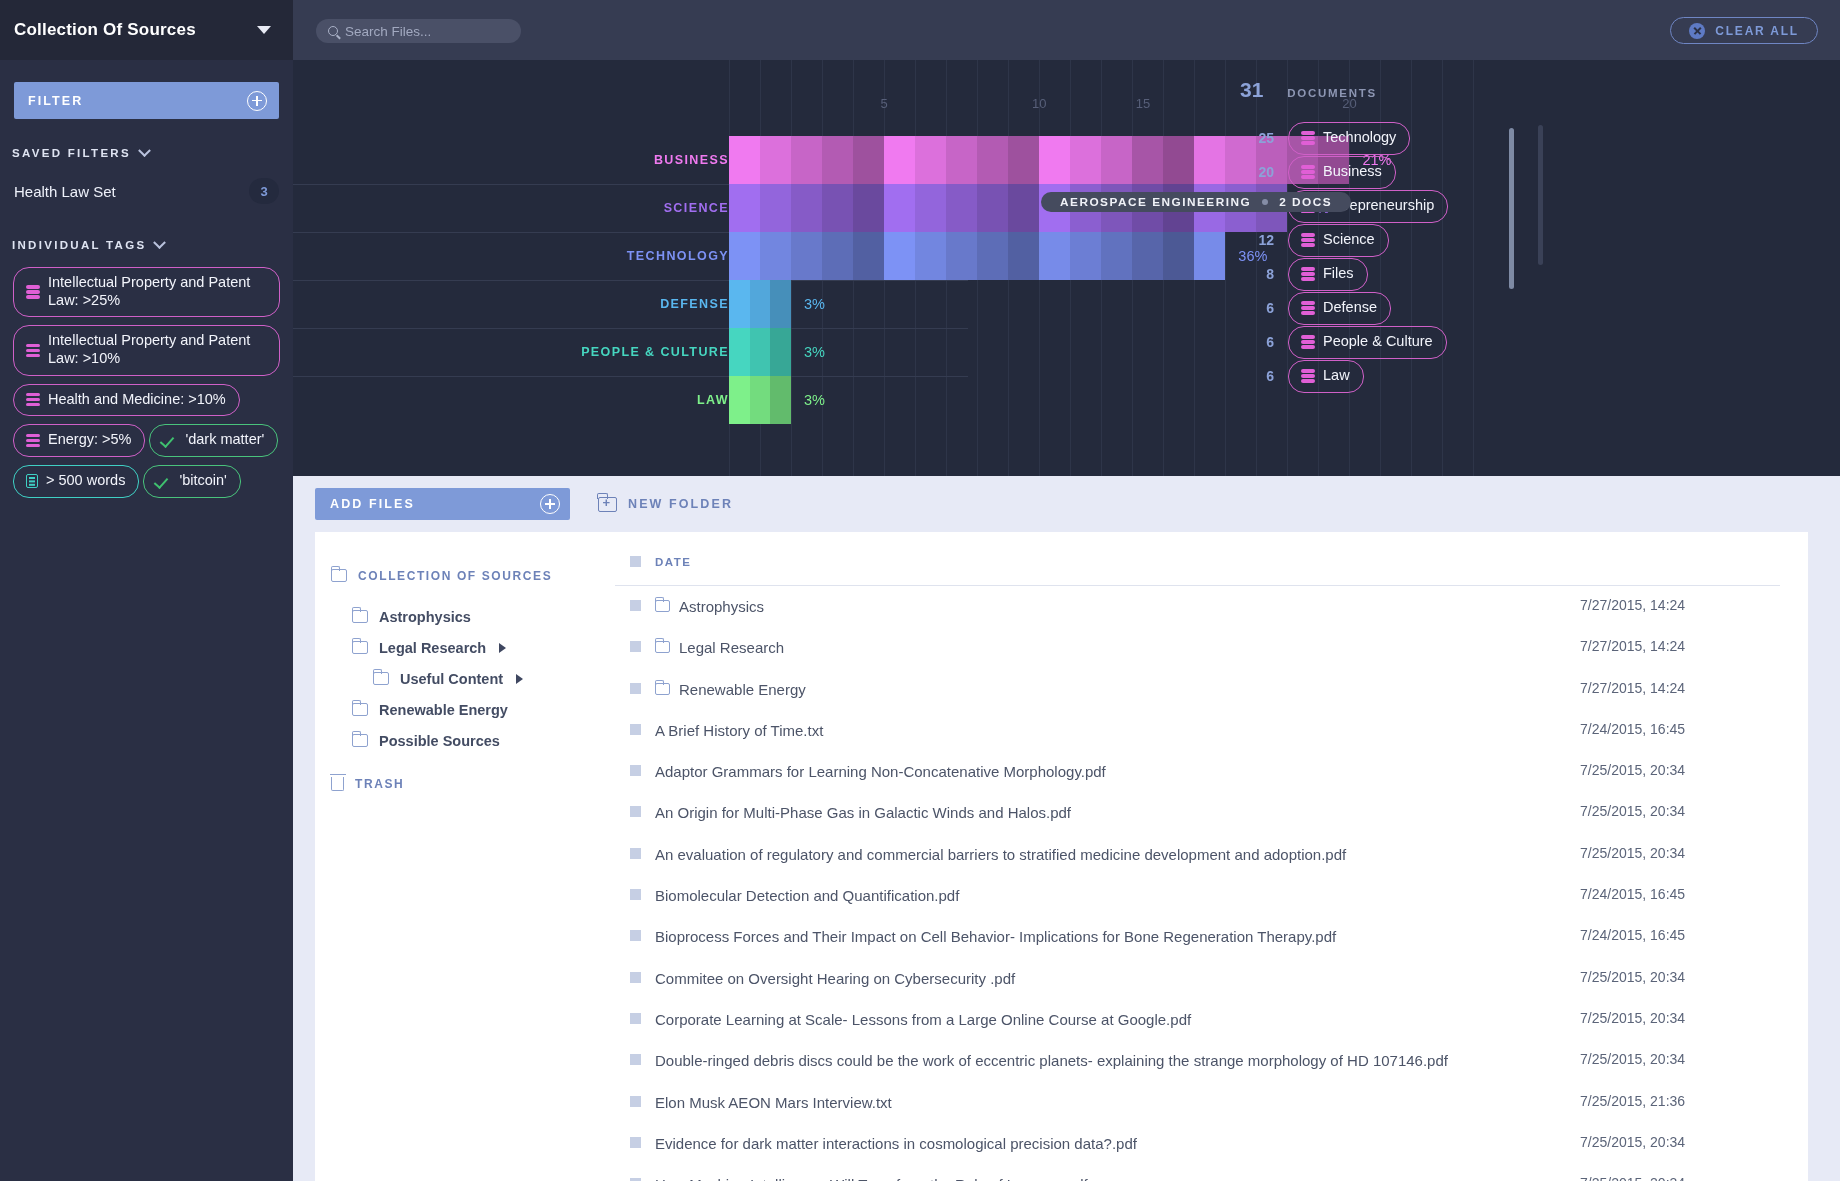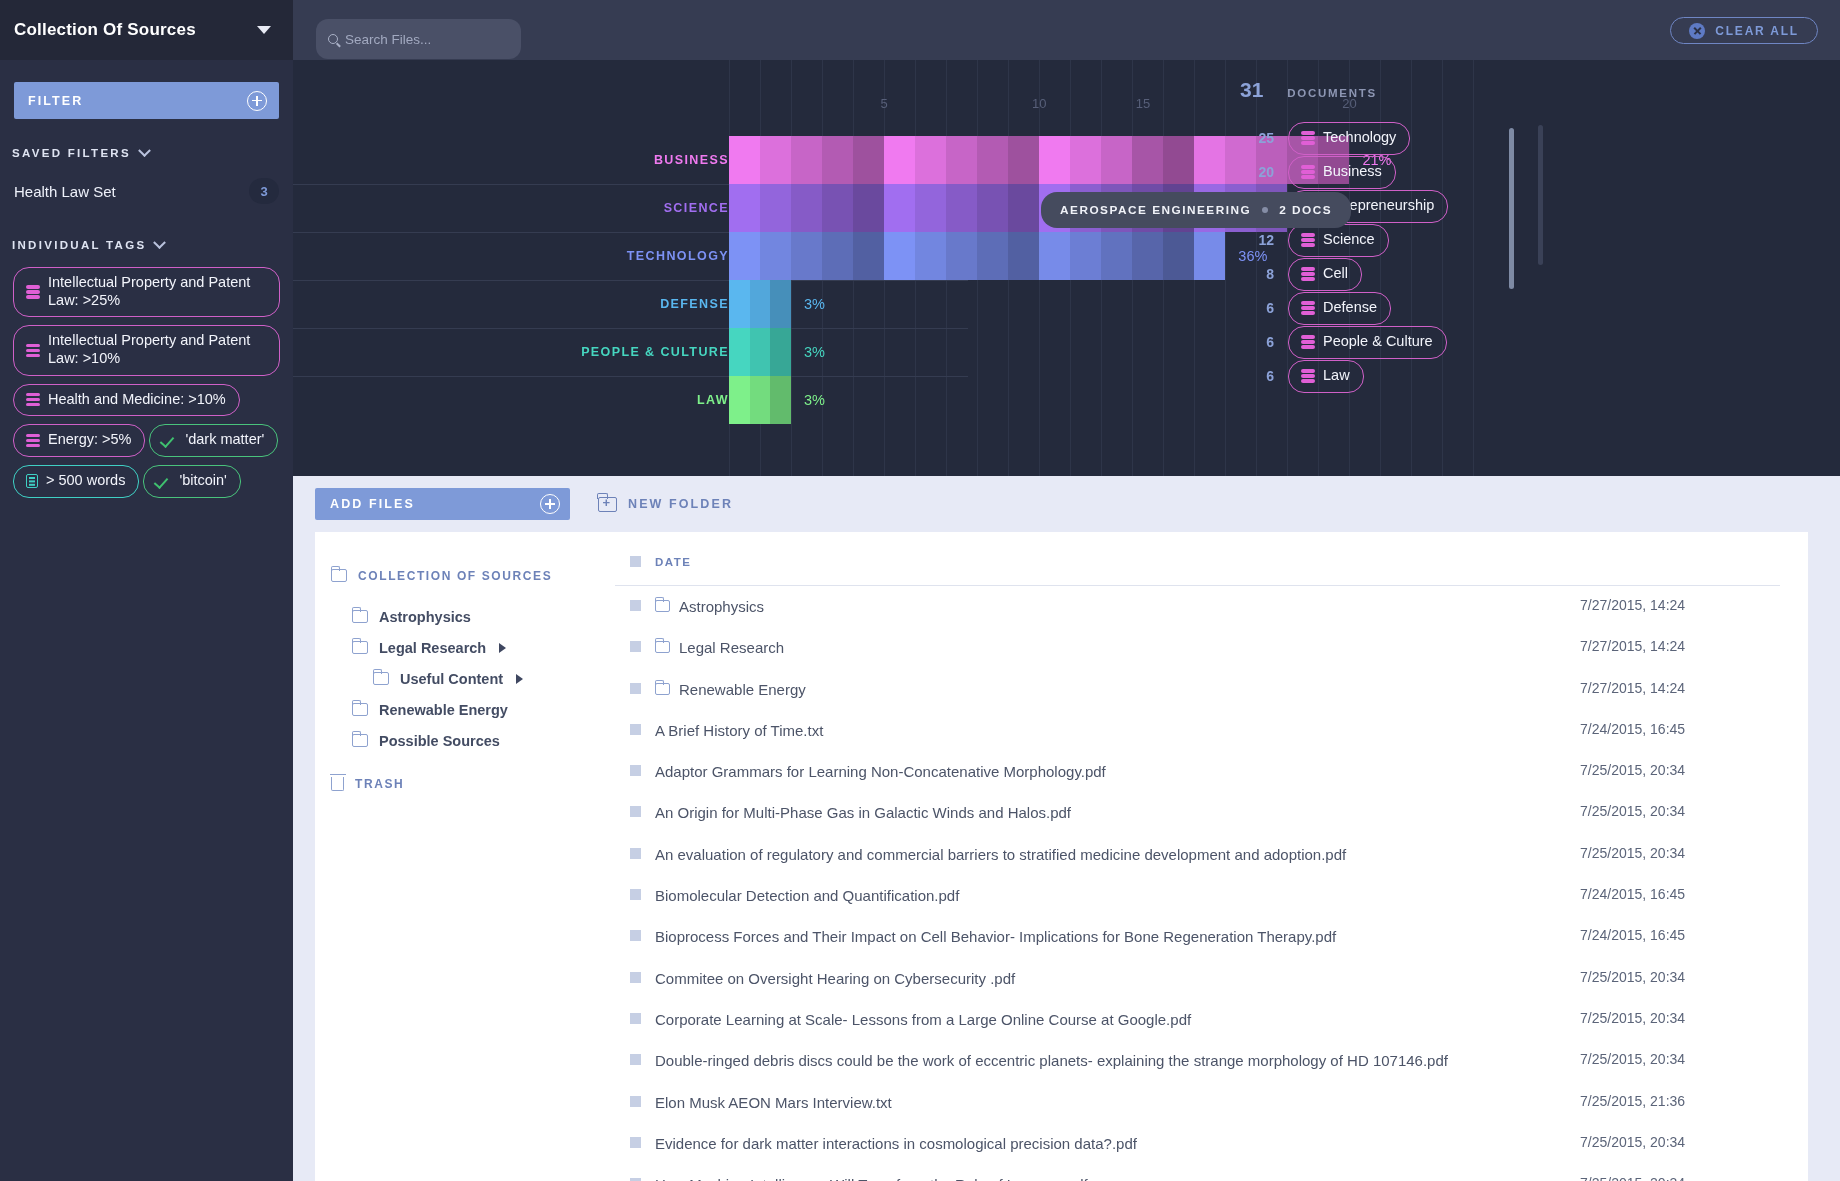--- a/index.html
+++ b/index.html
@@ -104,21 +104,21 @@
     width: 6px; height: 11px; border-right: 2.6px solid #3fc16f; border-bottom: 2.6px solid #3fc16f;
     transform: rotate(42deg);
   }
 
   
   .topbar {
     position: absolute; left: 293px; top: 0; width: 1547px; height: 60px;
     background: #363c52;
   }
   .search-box {
-    position: absolute; left: 23px; top: 19px; width: 205px; height: 40px;
+    position: absolute; left: 23px; top: 19px; width: 205px; height: 24px;
     background: #4a5067; border-radius: 12px;
     display: flex; align-items: center; gap: 7px; padding: 0 12px;
   }
   .search-ic {
     flex: none; width: 10px; height: 10px; border: 1.6px solid #a9b0c6; border-radius: 50%;
     position: relative;
   }
   .search-ic::after {
     content: ''; position: absolute; right: -4px; bottom: -3px; width: 5px; height: 1.7px;
     background: #a9b0c6; transform: rotate(45deg);
@@ -161,21 +161,21 @@
     font-size: 12.5px; font-weight: bold; letter-spacing: 1.4px; white-space: nowrap;
   }
   .bar-track { position: absolute; left: 436px; top: 0; height: 48px; }
   .bar { height: 48px; display: flex; }
   .seg { height: 100%; }
   .bar-pct {
     position: absolute; top: 50%; transform: translateY(-50%);
     font-size: 14.5px; white-space: nowrap;
   }
   .tooltip {
-    position: absolute; height: 36px; background: #454b5e; border-radius: 16px;
+    position: absolute; height: 20px; background: #454b5e; border-radius: 16px;
     display: flex; align-items: center; gap: 11px; padding: 0 19px;
     color: #f0f2f8; font-size: 11.8px; font-weight: bold; letter-spacing: 1.5px;
     white-space: nowrap; z-index: 5;
   }
   .tooltip .dot { width: 6px; height: 6px; border-radius: 50%; background: #858da6; flex: none; }
 
   .chart-scroll {
     position: absolute; left: 1216px; top: 68px; width: 5px; height: 161px;
     background: #7e8aa4; border-radius: 3px;
   }
@@ -598,21 +598,21 @@
           </span>
         </div>
         <div class="doc-row" style="top: 258px;">
           <span class="doc-num">8</span>
           <span class="tag pink">
             <span class="ic-db">
               <i></i>
               <i></i>
               <i></i>
             </span>
-            <span>Cell</span>
+            <span>Files</span>
           </span>
         </div>
         <div class="doc-row" style="top: 292px;">
           <span class="doc-num">6</span>
           <span class="tag pink">
             <span class="ic-db">
               <i></i>
               <i></i>
               <i></i>
             </span>

